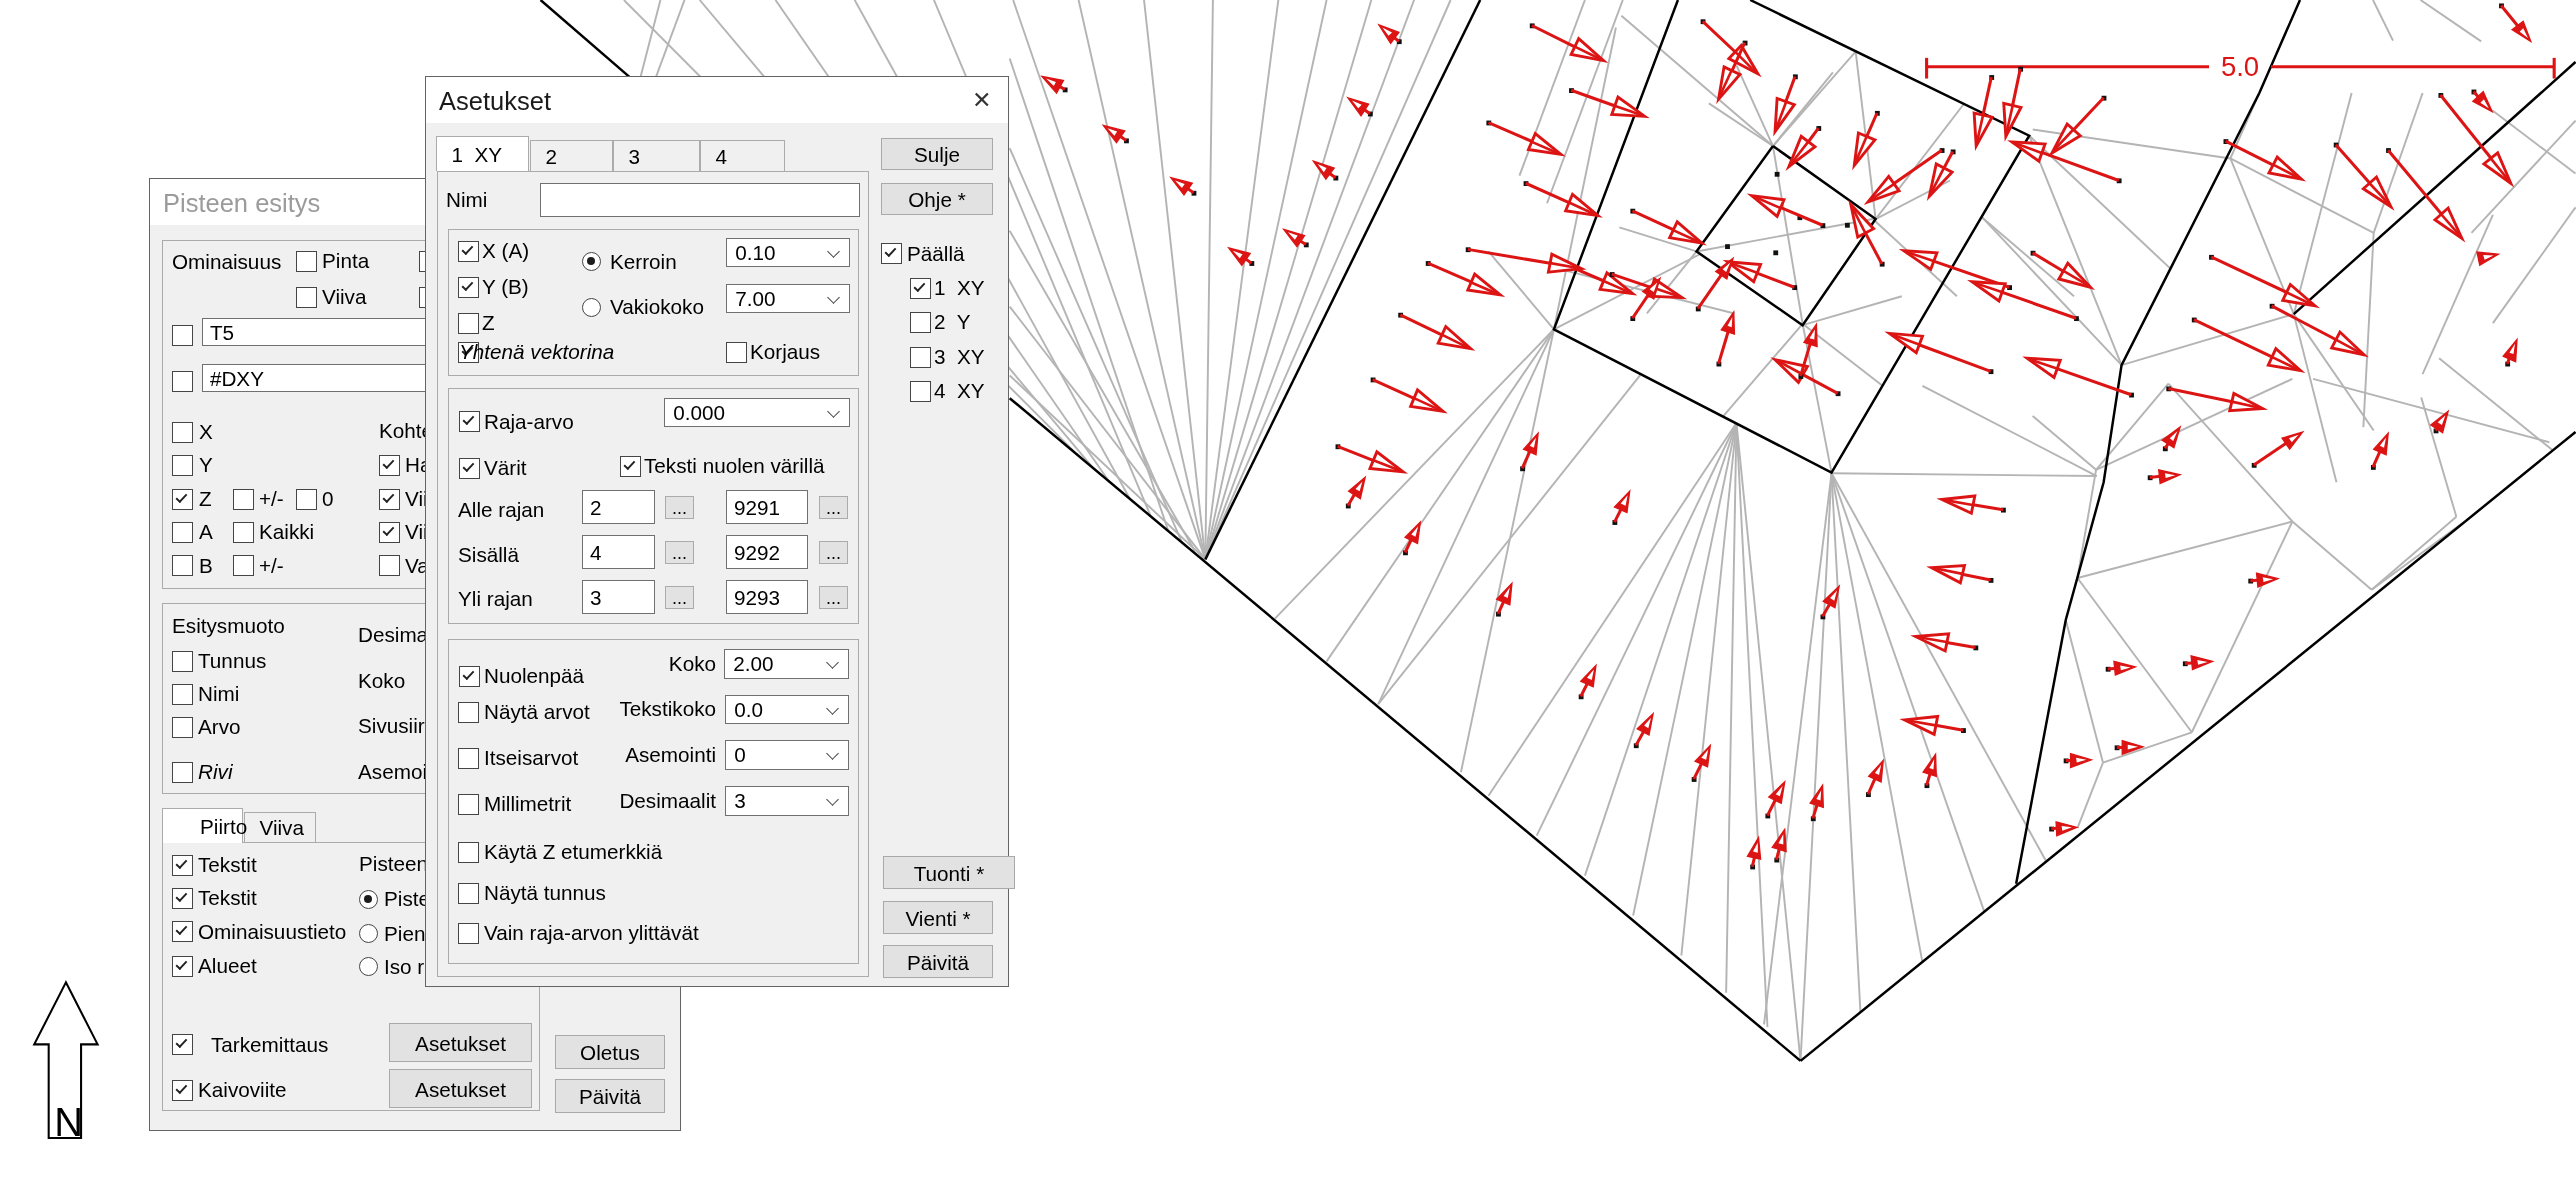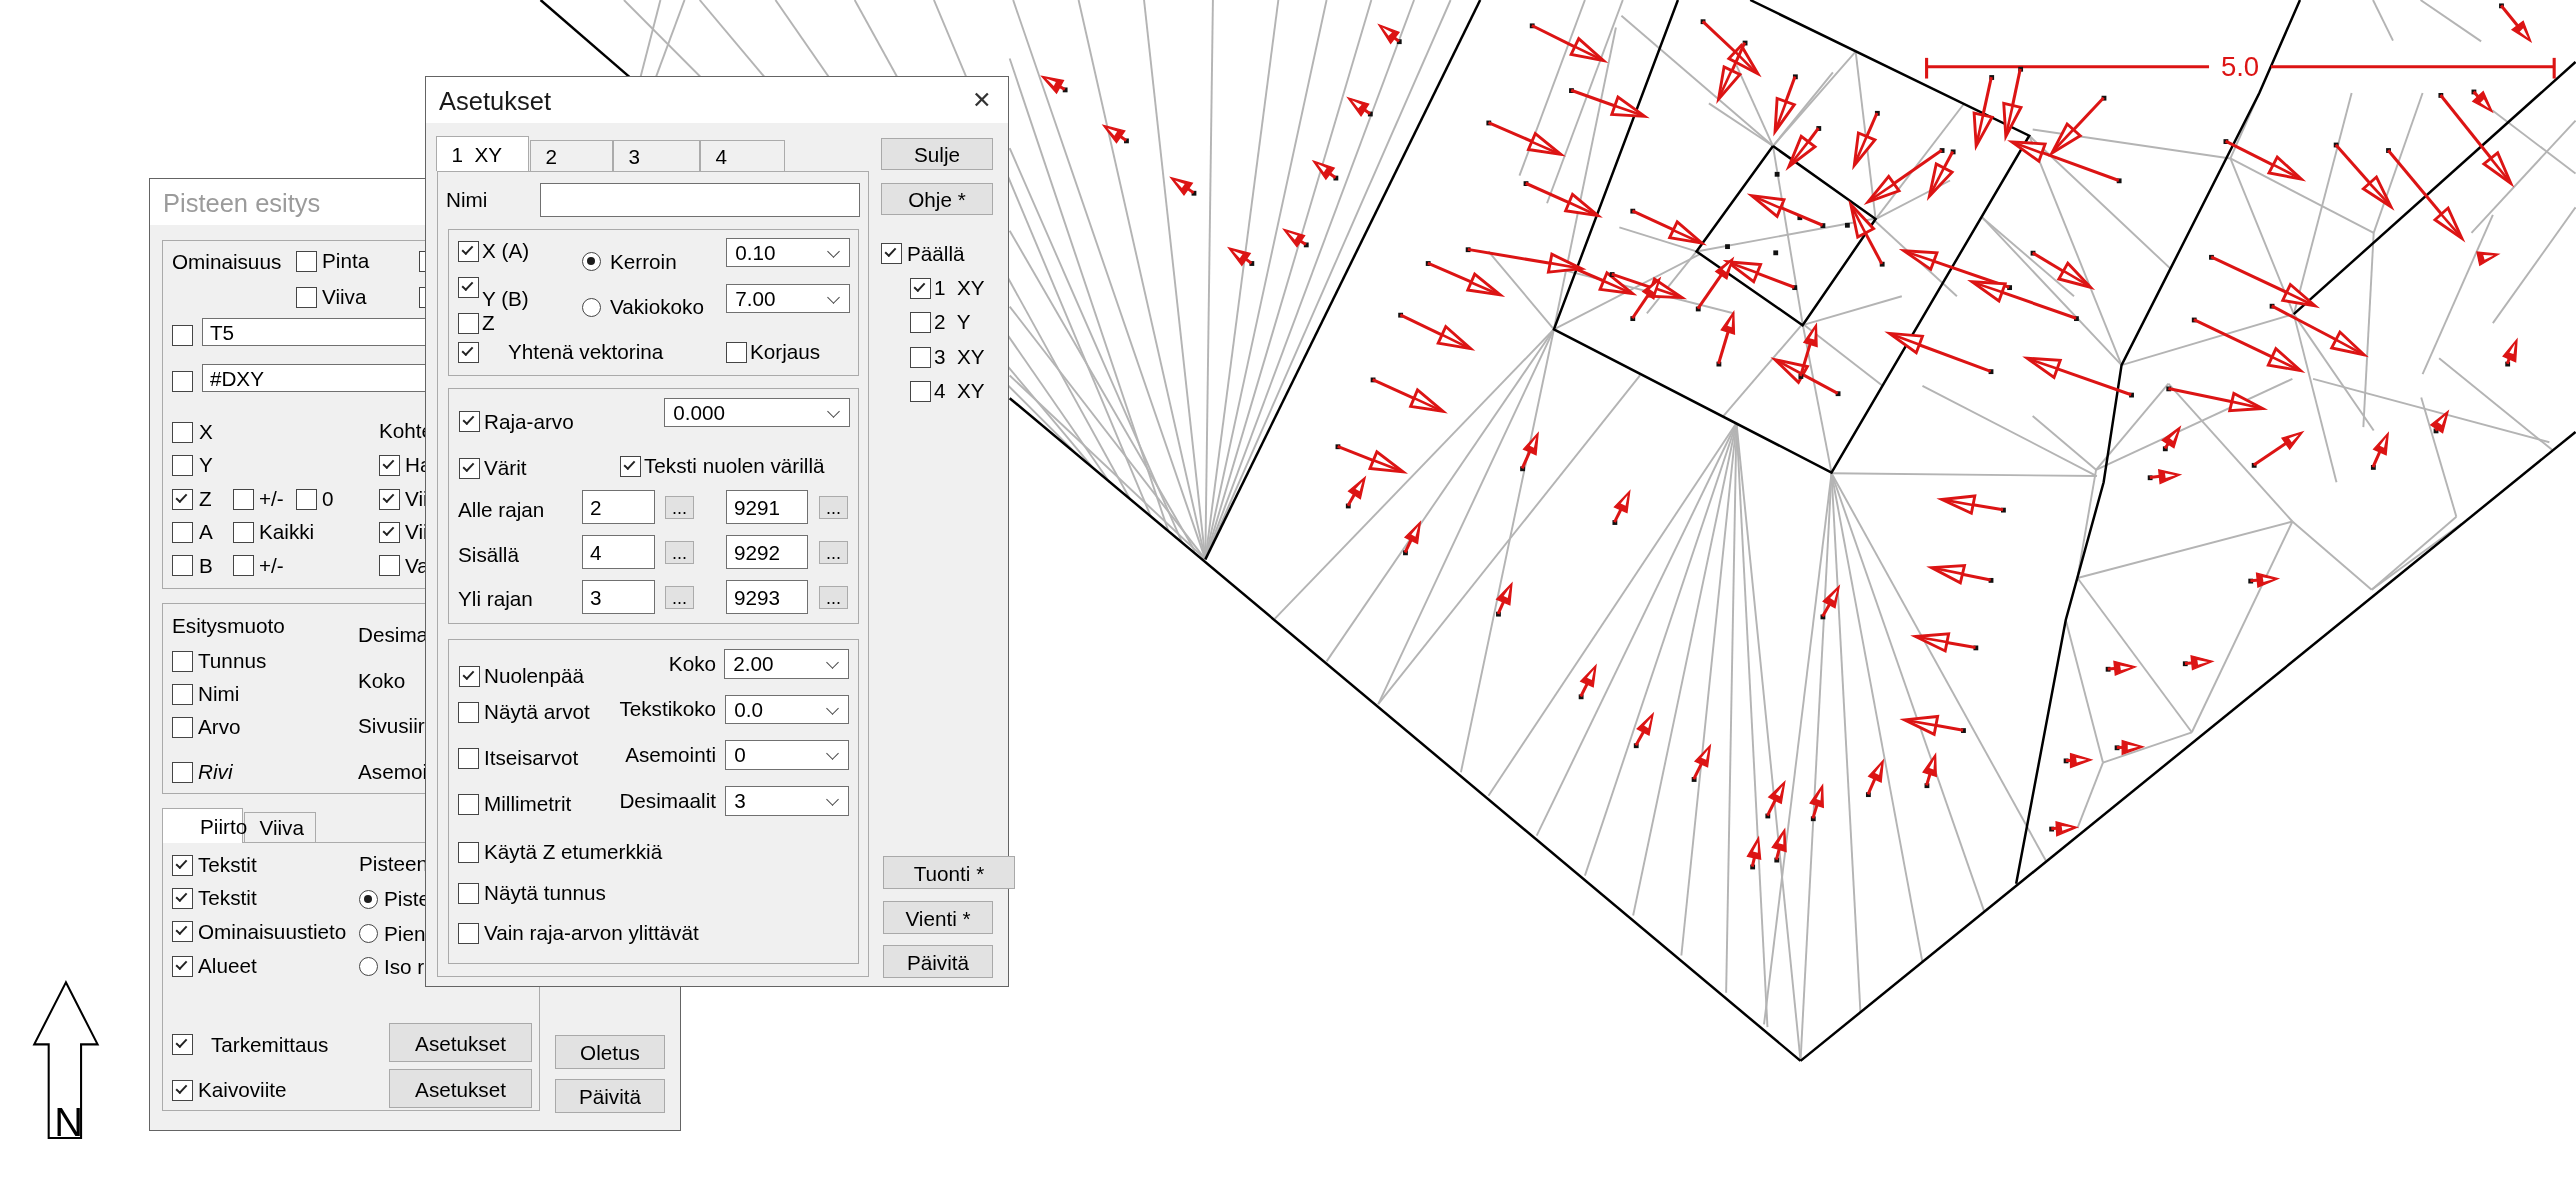--- a/index.html
+++ b/index.html
@@ -620,27 +620,27 @@
 <div class="lb" style="left:446px;top:187px;">Nimi</div>
 <div class="edit" style="left:540px;top:183px;width:320px;height:34px;padding-left:6.9px;line-height:34px;"></div>
 <div class="grp" style="left:448px;top:229px;width:411px;height:147px;"></div>
 <div class="cb" style="left:458px;top:241px;">
         <span class="ck"></span>
       </div>
       <div class="lb" style="left:482px;top:238px;">X (A)</div>
 <div class="cb" style="left:458px;top:277px;">
         <span class="ck"></span>
       </div>
-      <div class="lb" style="left:482px;top:274px;margin-top:12px;">Y (B)</div>
+      <div class="lb" style="left:482px;top:274px;">Y (B)</div>
 <div class="cb" style="left:458px;top:313px;"></div>
       <div class="lb" style="left:482px;top:310px;">Z</div>
 <div class="cb" style="left:458px;top:342px;">
         <span class="ck"></span>
       </div>
-      <div class="lb" style="left:508px;top:339px;">Yhtenä vektorina</div>
+      <div class="lb" style="left:459px;top:339px;font-style:italic;">Yhtenä vektorina</div>
 <div class="rd" style="left:582px;top:252px;">
         <span class="rdot"></span>
       </div>
       <div class="lb" style="left:610px;top:249px;">Kerroin</div>
 <div class="rd" style="left:582px;top:298px;"></div>
       <div class="lb" style="left:610px;top:294px;">Vakiokoko</div>
 <div class="combo" style="left:726px;top:238px;width:124px;height:29px;">
         <span class="ctext">0.10</span>
         <span class="chev"></span>
       </div>

